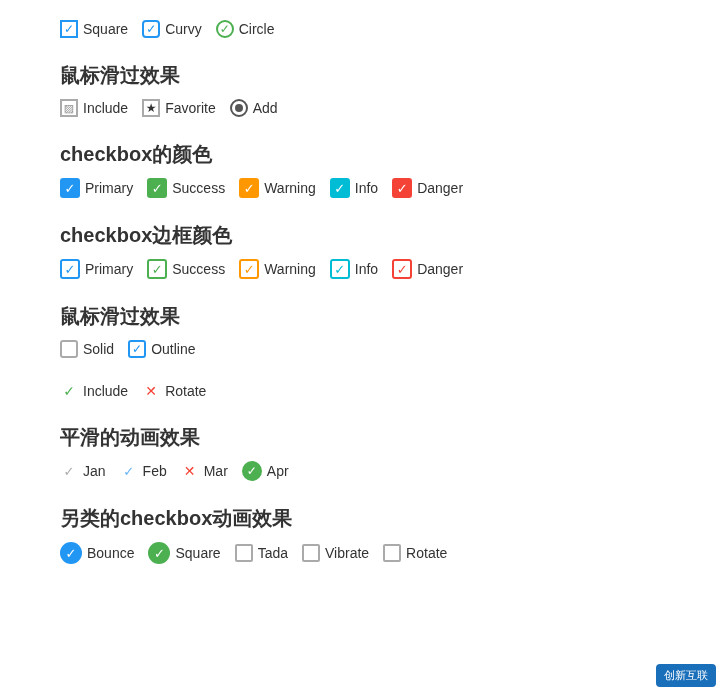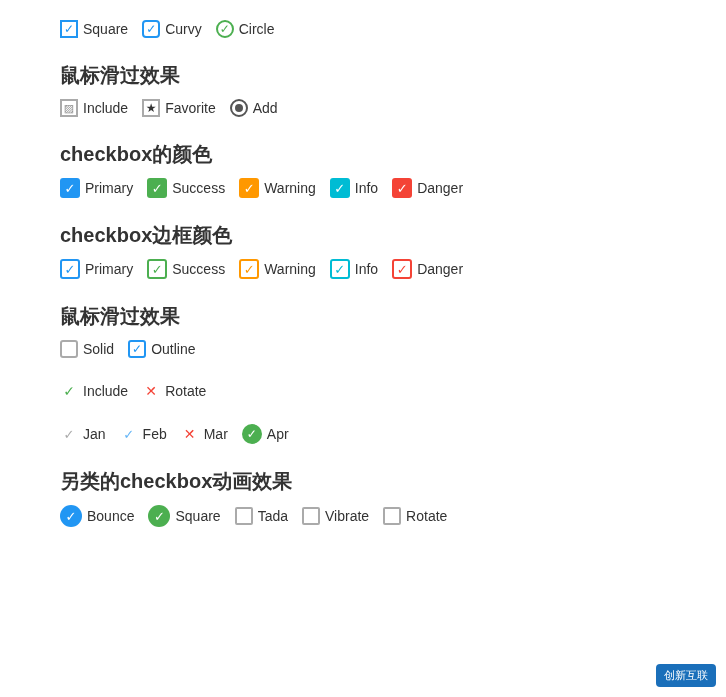--- a/index.html
+++ b/index.html
@@ -393,20 +393,21 @@
     <div class="checkbox-item">
       <div class="cb-noborder">
         <span class="check-red">✕</span>
       </div>
       <span>Rotate</span>
     </div>
   </div>
 </div>
 
 <div class="section">
+  <div class="section-title">平滑的动画效果</div>
   <div class="checkbox-row">
 
     <div class="checkbox-item">
       <div class="cb-smooth">
         <span class="check-gray">✓</span>
       </div>
       <span>Jan</span>
     </div>
 
     <div class="checkbox-item">

